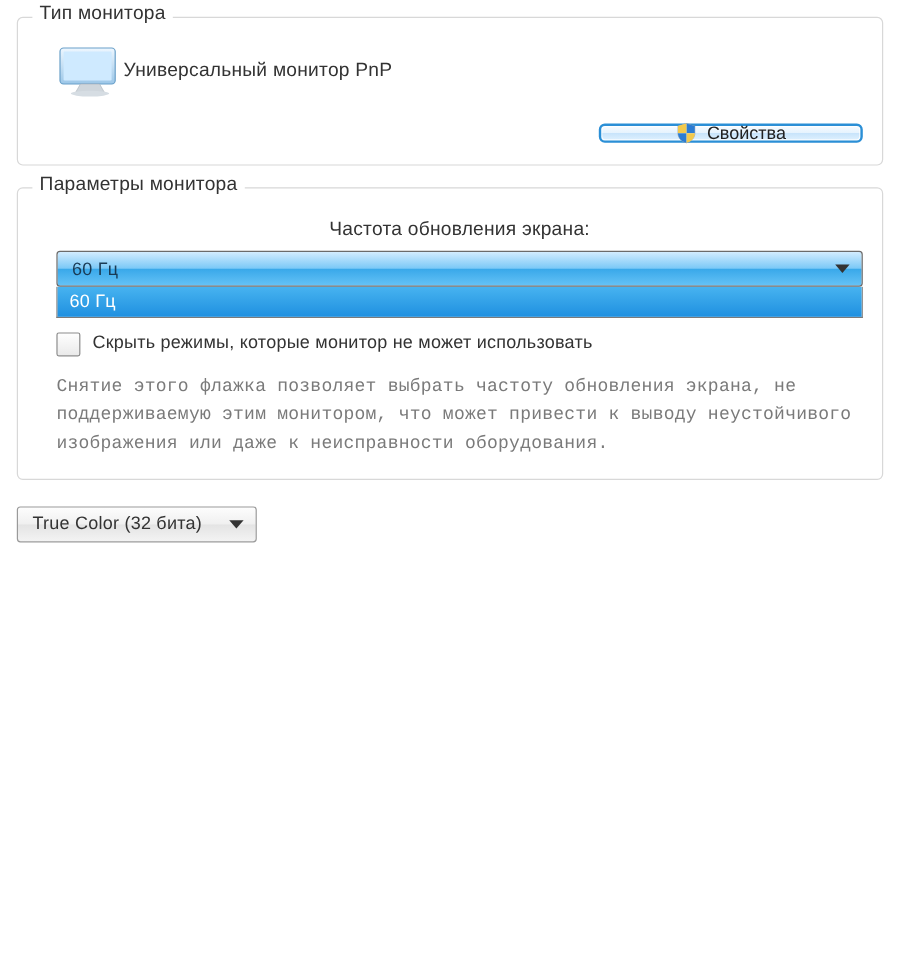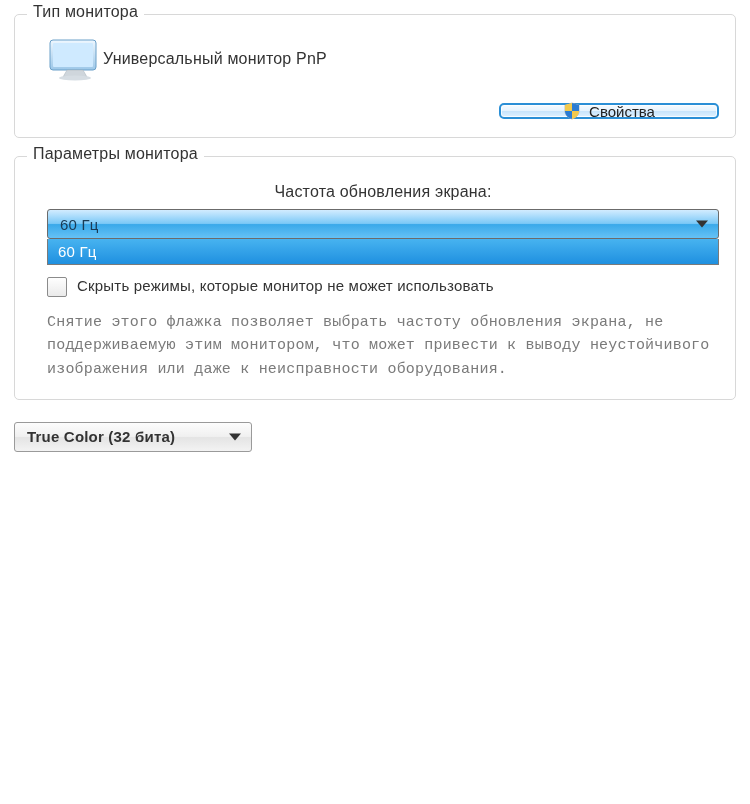--- a/index.html
+++ b/index.html
@@ -61,21 +61,21 @@
       border-radius: 3px;
       background: linear-gradient(#d2ecff 0%, #7cc9f7 48%, #3aa9ea 52%, #65c2f6 100%);
       display: flex;
       align-items: center;
       padding: 0 12px;
       cursor: pointer;
       color: #1a3b55;
       font-size: 15px;
     }
     .combo-wide { width: 100%; }
-    .combo-narrow { width: 238px; background: linear-gradient(#fdfdfd 0%, #f0f0f0 48%, #e4e4e4 52%, #f3f3f3 100%); color: #333; border-color:#9a9a9a;font-weight:bold; }
+    .combo-narrow { width: 200px; background: linear-gradient(#fdfdfd 0%, #f0f0f0 48%, #e4e4e4 52%, #f3f3f3 100%); color: #333; border-color:#9a9a9a; }
     .combo .arrow {
       position: absolute;
       right: 10px;
       top: 50%;
       transform: translateY(-50%);
       width: 0; height: 0;
       border-left: 6px solid transparent;
       border-right: 6px solid transparent;
       border-top: 7px solid #333;
     }

